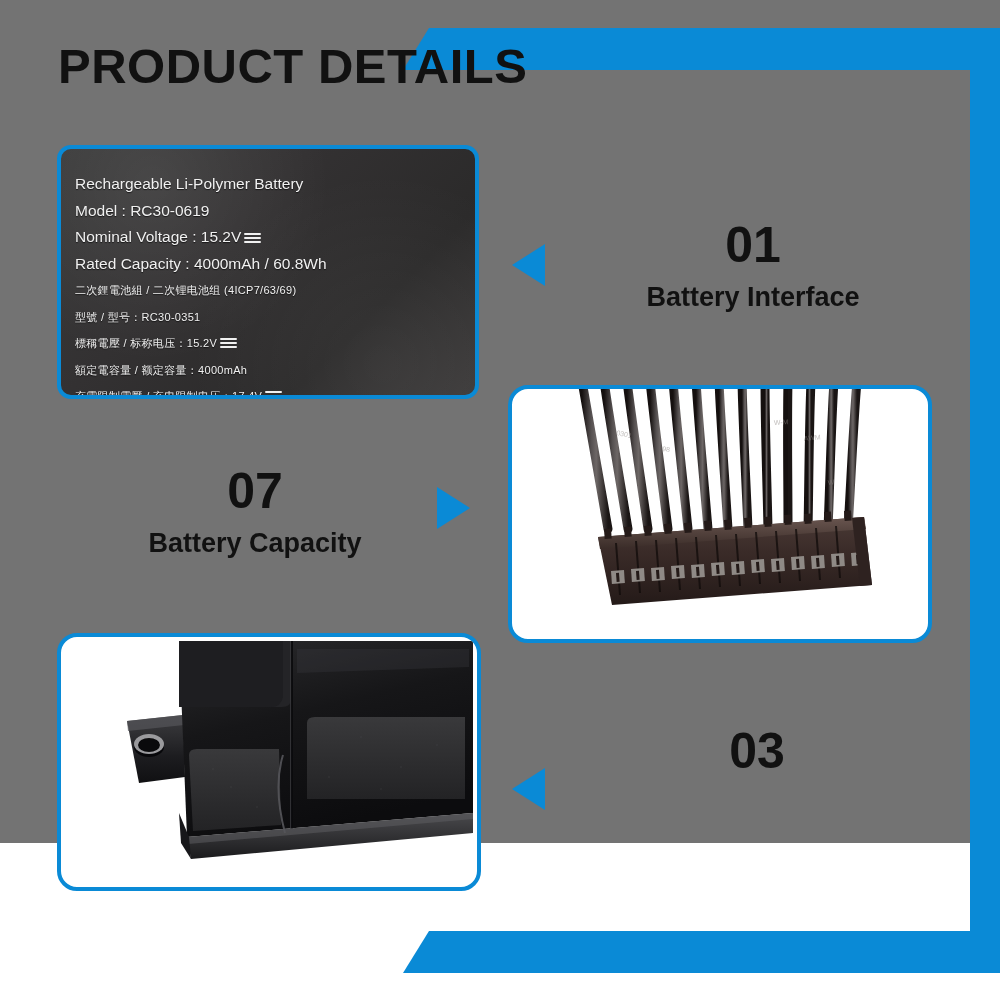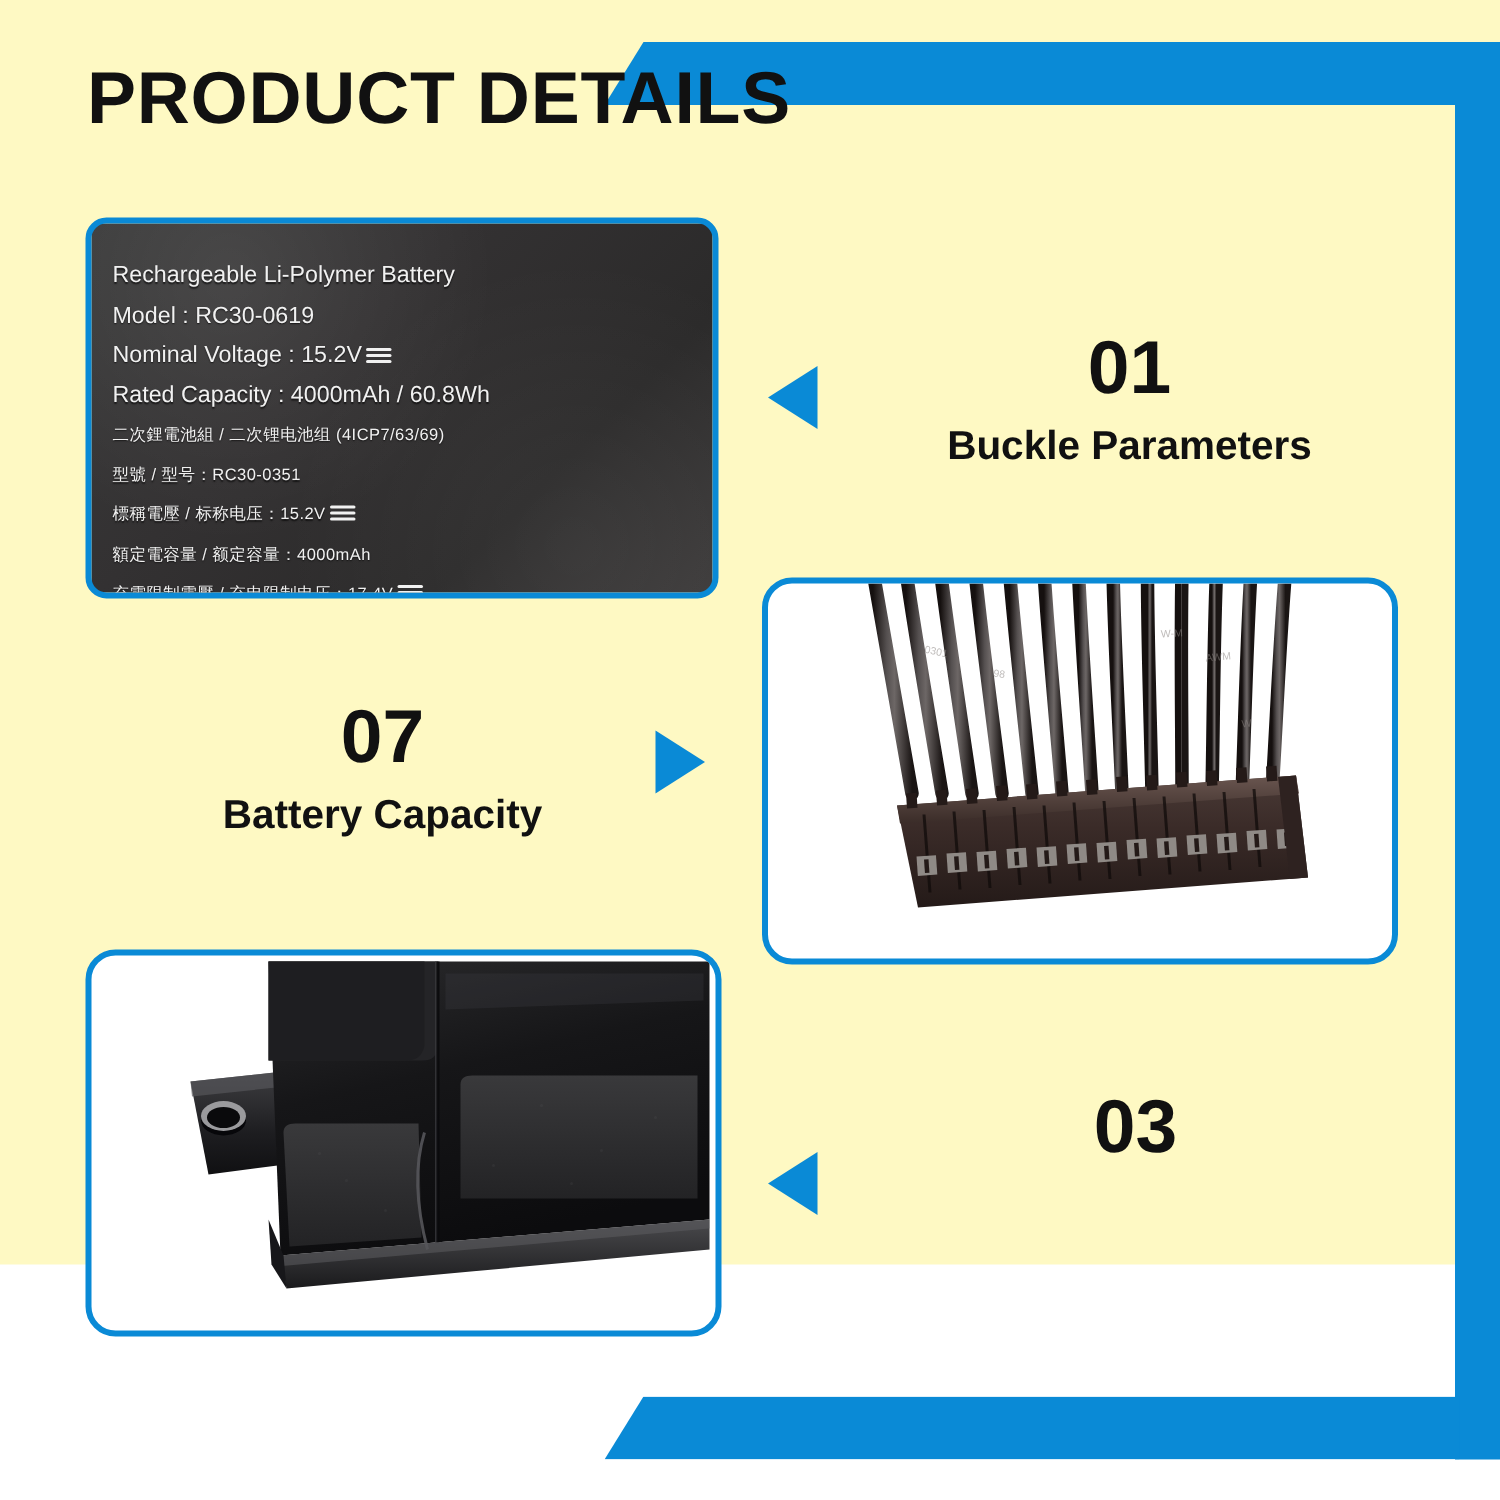--- a/index.html
+++ b/index.html
@@ -10,21 +10,21 @@
     height: 1000px;
     background: #ffffff;
     font-family: "Liberation Sans", sans-serif;
     overflow: hidden;
   }
 
   #page {
     position: relative;
     width: 1000px;
     height: 843px;
-    background: #fef9c3;
+    background: #737373;
   }
 
   
   .deco-band-top {
     position: absolute;
     left: 403px;
     top: 28px;
     width: 570px;
     height: 42px;
     background: var(--accent);
@@ -188,21 +188,21 @@
     <div class="spec-line cjk">型號 / 型号：RC30-0351</div>
     <div class="spec-line cjk"><span>標稱電壓 / 标称电压：15.2V</span><span class="dc-mark"><i></i><i></i><i></i></span></div>
     <div class="spec-line cjk">額定電容量 / 额定容量：4000mAh</div>
     <div class="spec-line cjk"><span>充電限制電壓 / 充电限制电压：17.4V</span><span class="dc-mark"><i></i><i></i></span></div>
   </div>
 
   <div class="tri tri-left" id="tri-01"></div>
 
   <div class="section" id="section-01">
     <div class="section-num">01</div>
-    <div class="section-label">Buckle Parameters</div>
+    <div class="section-label">Battery Interface</div>
   </div>
 
   <div class="photo-frame" id="frame-connector">
     <svg class="photo-svg" viewBox="0 0 416 250" preserveAspectRatio="xMidYMid meet">
       <defs>
         <linearGradient id="wireG" x1="0" y1="0" x2="1" y2="0">
           <stop offset="0%" stop-color="#15100f"></stop>
           <stop offset="35%" stop-color="#555050"></stop>
           <stop offset="55%" stop-color="#6d6766"></stop>
           <stop offset="100%" stop-color="#1a1514"></stop>

